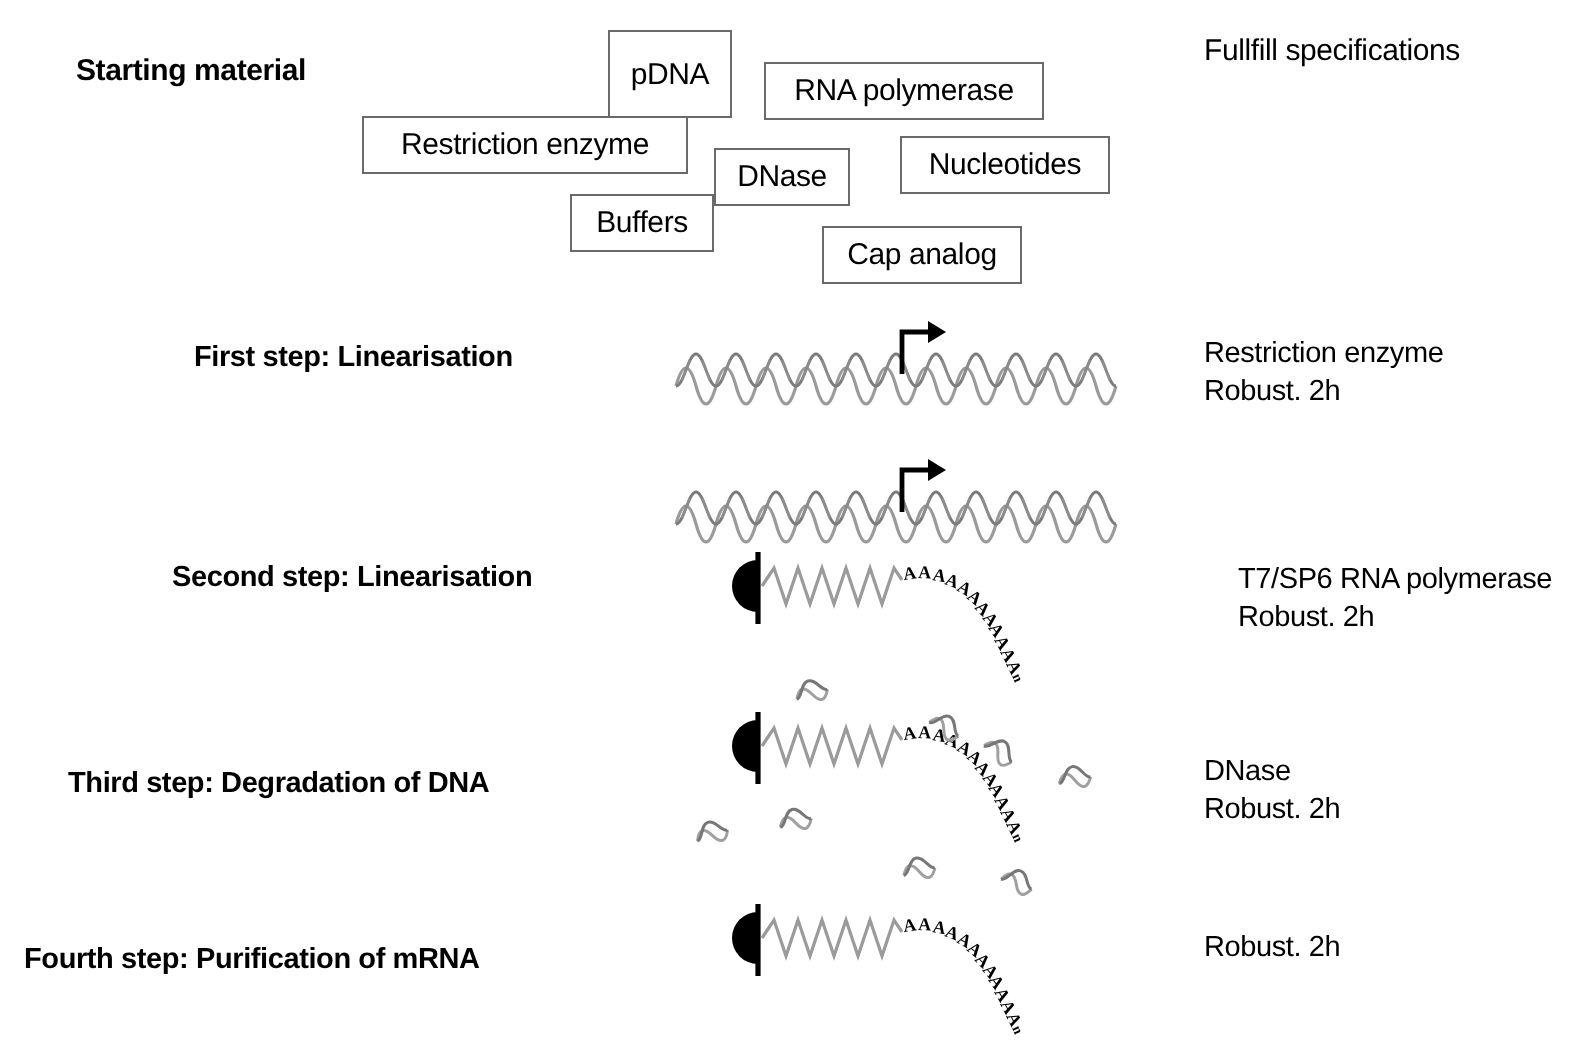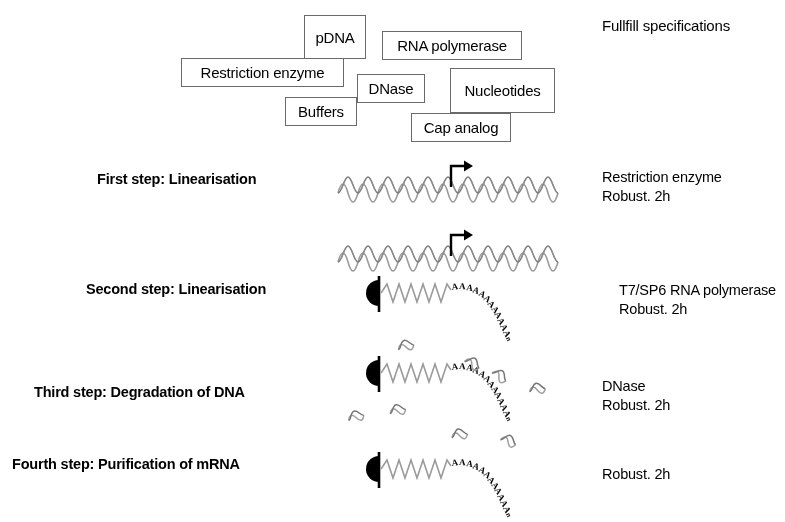--- a/index.html
+++ b/index.html
@@ -69,34 +69,35 @@
 
   
   .gfx { position: absolute; }
   svg { display: block; overflow: visible; }
 </style>
 </head>
 <body>
 
 <div id="canvas">
 
+  <div class="abs hdr-bold" style="left:38px; top:27px;">Starting material</div>
 
   <div class="abs hdr-plain" style="left:602px; top:17px;">Fullfill specifications</div>
 
   <div id="reagents">
       <div class="abs reagent-box" style="left: 304px; top: 15px; width: 62px; height: 44px;">
         <span>pDNA</span>
       </div>
       <div class="abs reagent-box" style="left: 382px; top: 31px; width: 140px; height: 29px;">
         <span>RNA polymerase</span>
       </div>
       <div class="abs reagent-box" style="left: 181px; top: 58px; width: 163px; height: 29px;">
         <span>Restriction enzyme</span>
       </div>
-      <div class="abs reagent-box" style="left: 450px; top: 68px; width: 105px; height: 45px;">
+      <div class="abs reagent-box" style="left: 450px; top: 68px; width: 105px; height: 29px;">
         <span>Nucleotides</span>
       </div>
       <div class="abs reagent-box" style="left: 357px; top: 74px; width: 68px; height: 29px;">
         <span>DNase</span>
       </div>
       <div class="abs reagent-box" style="left: 265px; top: 97px; width: 72px; height: 29px; margin-left: 20px;">
         <span>Buffers</span>
       </div>
       <div class="abs reagent-box" style="left: 411px; top: 113px; width: 100px; height: 29px;">
         <span>Cap analog</span>
@@ -112,21 +113,21 @@
       <div class="abs step-label" style="left: 86px; top: 281px;">Second step: Linearisation</div>
       <div class="abs note" style="left: 602px; top: 281px; margin-left: 17px;">
         <span class="note-line">T7/SP6 RNA polymerase</span>
         <span class="note-line">Robust. 2h</span>
       </div>
       <div class="abs step-label" style="left: 34px; top: 384px;">Third step: Degradation of DNA</div>
       <div class="abs note" style="left: 602px; top: 377px;">
         <span class="note-line">DNase</span>
         <span class="note-line">Robust. 2h</span>
       </div>
-      <div class="abs step-label" style="left: 12px; top: 456px;">Fourth step: Purification of mRNA</div>
+      <div class="abs step-label" style="left: 12px; top: 472px;">Fourth step: Purification of mRNA</div>
       <div class="abs note" style="left: 602px; top: 465px;">
         <span class="note-line">Robust. 2h</span>
       </div>
     </div>
 
   <div class="gfx" style="left:338px; top:163px;">
     <svg width="230" height="40" viewBox="0 0 230 40">
       <g>
         <path class="helix-a" d="M0 30 Q5 12 10 30 T20 30 T30 30 T40 30 T50 30 T60 30 T70 30 T80 30 T90 30 T100 30 T110 30 T120 30 T130 30 T140 30 T150 30 T160 30 T170 30 T180 30 T190 30 T200 30 T210 30 T220 30" fill="none" stroke="#9a9a9a" stroke-width="1.6"></path>
         <path class="helix-b" d="M0 30 C4 30 6 14 10 14 C14 14 16 30 20 30 C24 30 26 14 30 14 C34 14 36 30 40 30 C44 30 46 14 50 14 C54 14 56 30 60 30 C64 30 66 14 70 14 C74 14 76 30 80 30 C84 30 86 14 90 14 C94 14 96 30 100 30 C104 30 106 14 110 14 C114 14 116 30 120 30 C124 30 126 14 130 14 C134 14 136 30 140 30 C144 30 146 14 150 14 C154 14 156 30 160 30 C164 30 166 14 170 14 C174 14 176 30 180 30 C184 30 186 14 190 14 C194 14 196 30 200 30 C204 30 206 14 210 14 C214 14 216 30 220 30" fill="none" stroke="#7c7c7c" stroke-width="1.4"></path>

